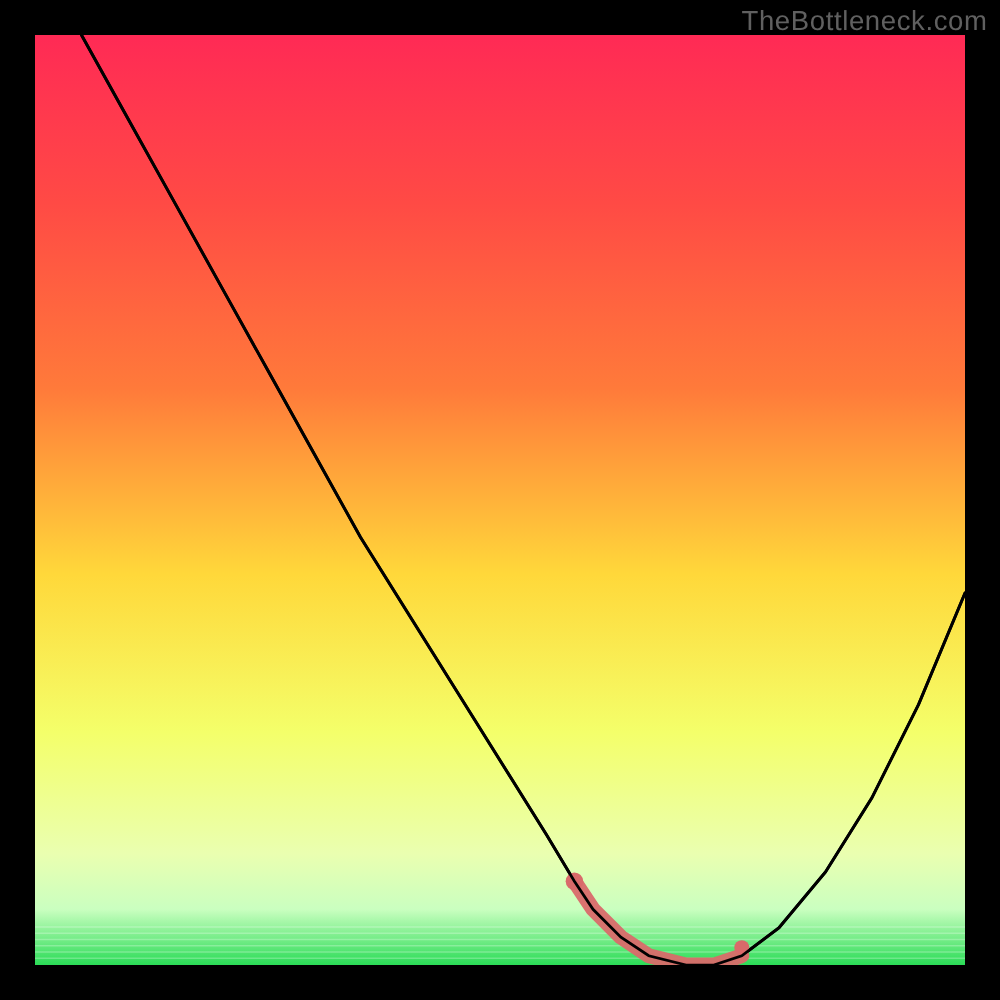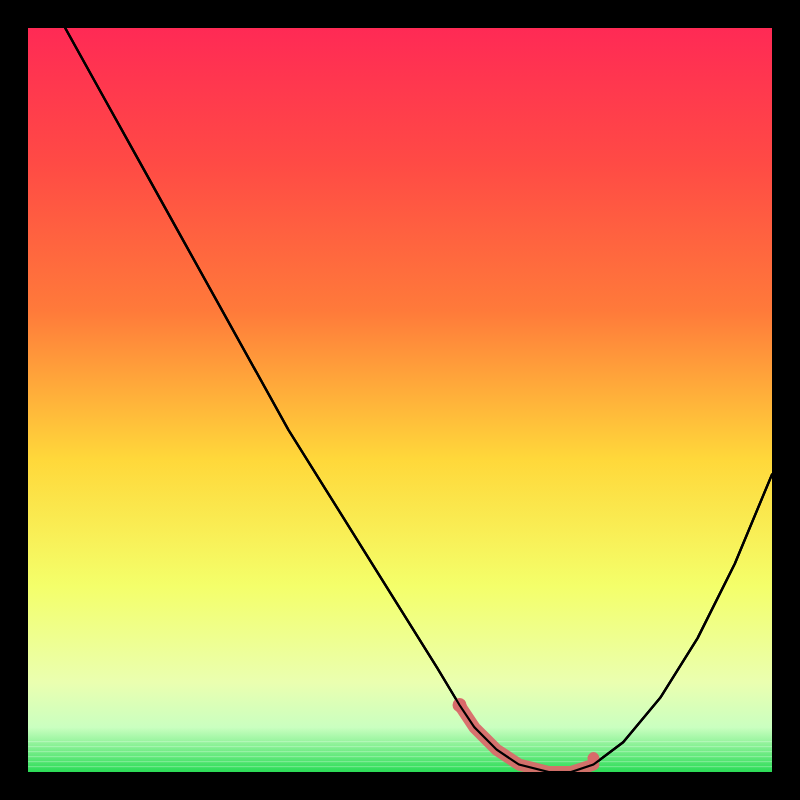--- a/index.html
+++ b/index.html
@@ -6,20 +6,21 @@
   body { width: 800px; height: 800px; overflow: hidden; background: #000; font-family: Arial, sans-serif; }
   .frame { width: 800px; height: 800px; background: #000; position: relative; }
   .watermark { position: absolute; top: 4px; right: 10px; color: #606060; font-size: 22px; font-weight: 500; letter-spacing: 0.5px; z-index: 3; }
   .plot-outer { position: absolute; left: 28px; top: 28px; width: 744px; height: 744px; background: transparent; }
   svg { display: block; }
 </style>
 </head>
 <body>
 
 <div class="frame">
+  <div class="watermark">TheBottleneck.com</div>
   <div class="plot-outer">
     <svg id="plot-svg" width="744" height="744" viewBox="0 0 744 744">
         <defs>
           <linearGradient id="bg-grad" x1="0" y1="0" x2="0" y2="1">
             <stop offset="0" stop-color="#ff2a55"></stop>
             <stop offset="0.18" stop-color="#ff4a45"></stop>
             <stop offset="0.38" stop-color="#ff7a3a"></stop>
             <stop offset="0.58" stop-color="#ffd83a"></stop>
             <stop offset="0.75" stop-color="#f4ff6a"></stop>
             <stop offset="0.88" stop-color="#eaffb0"></stop>

